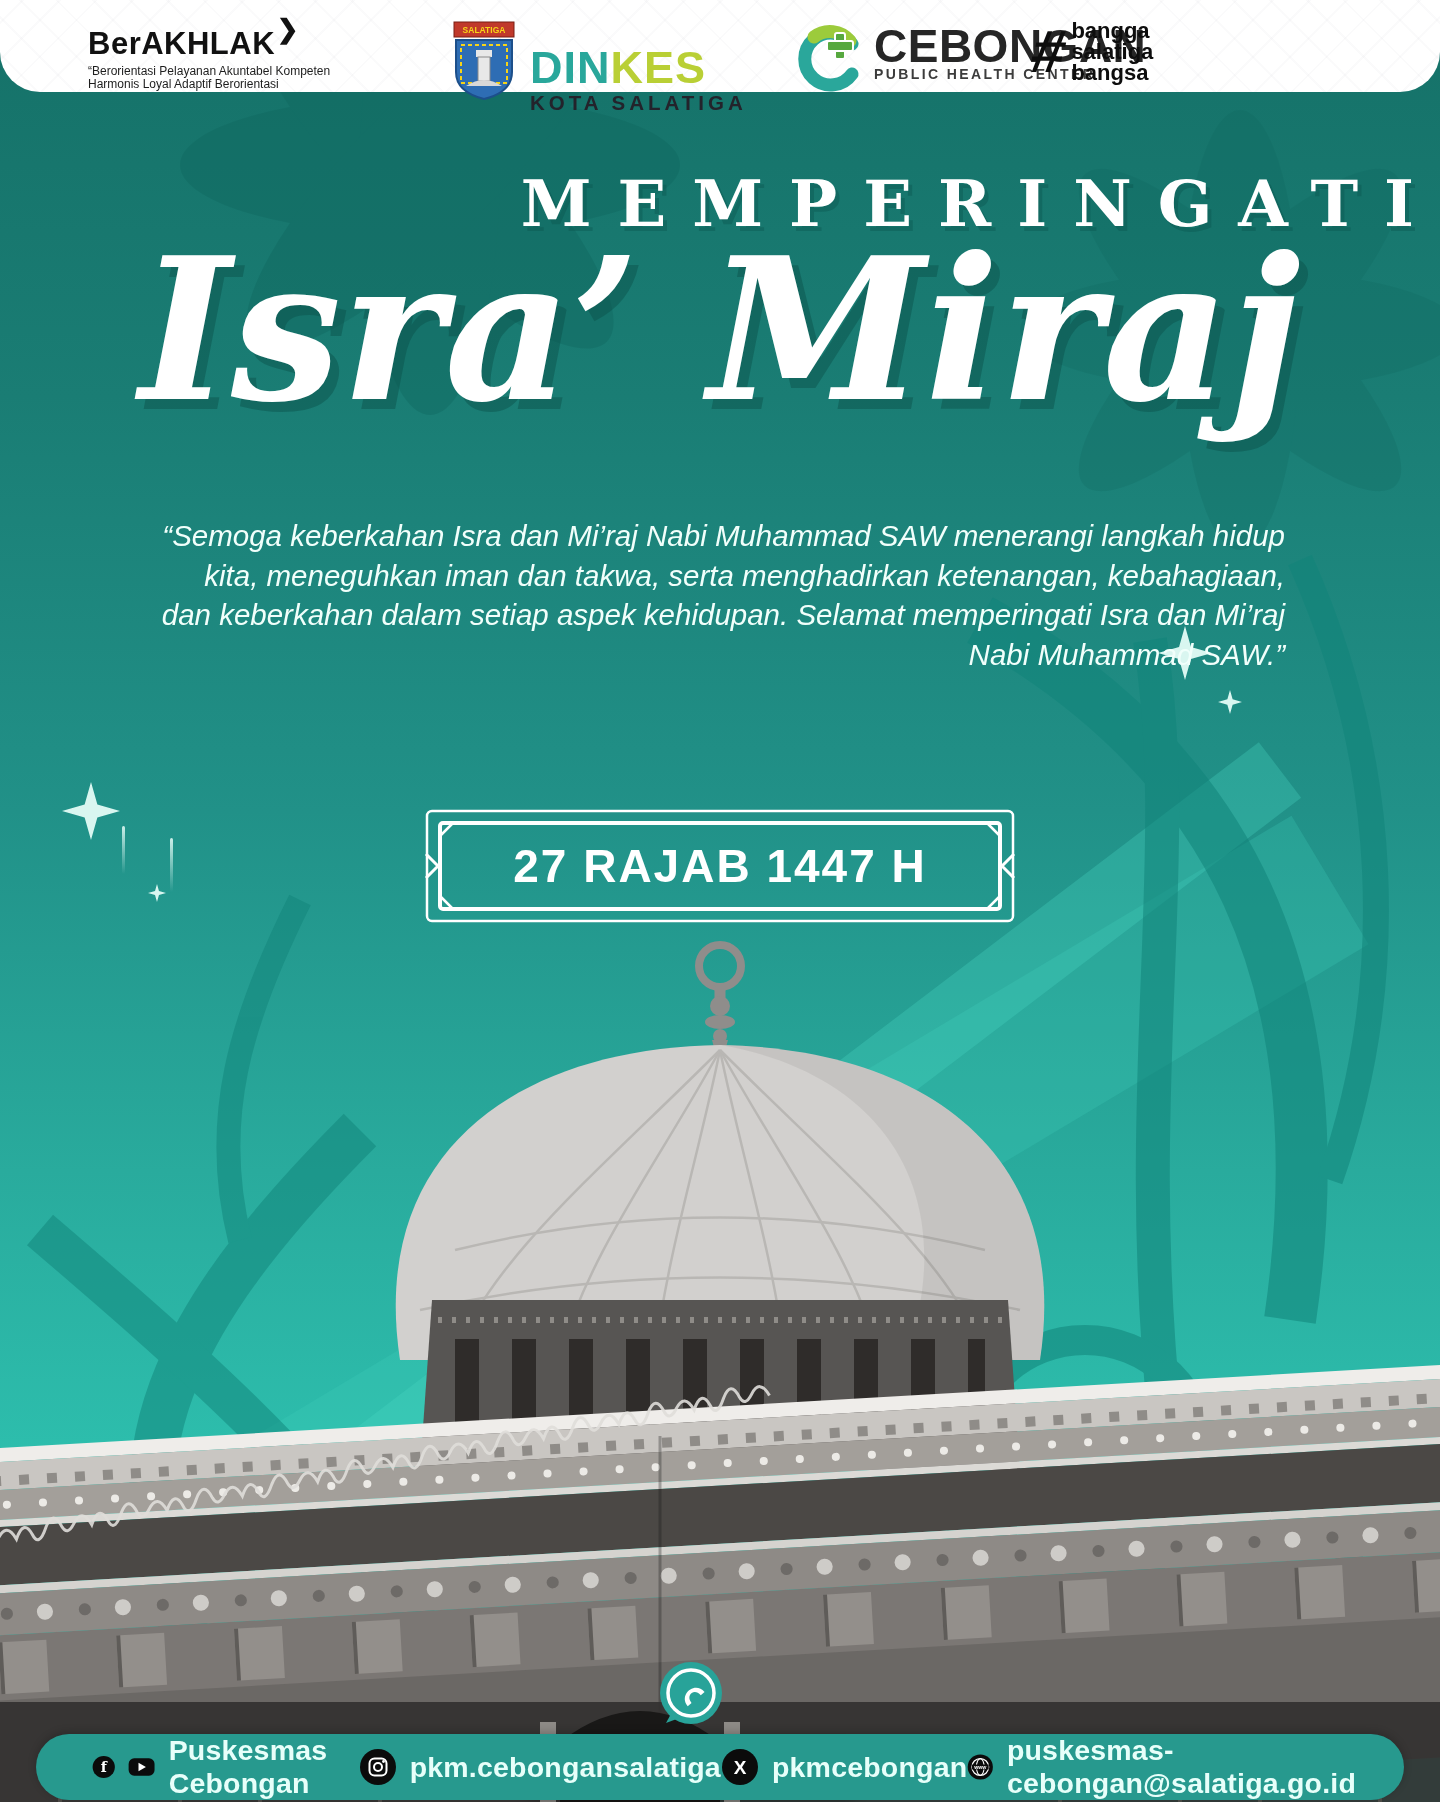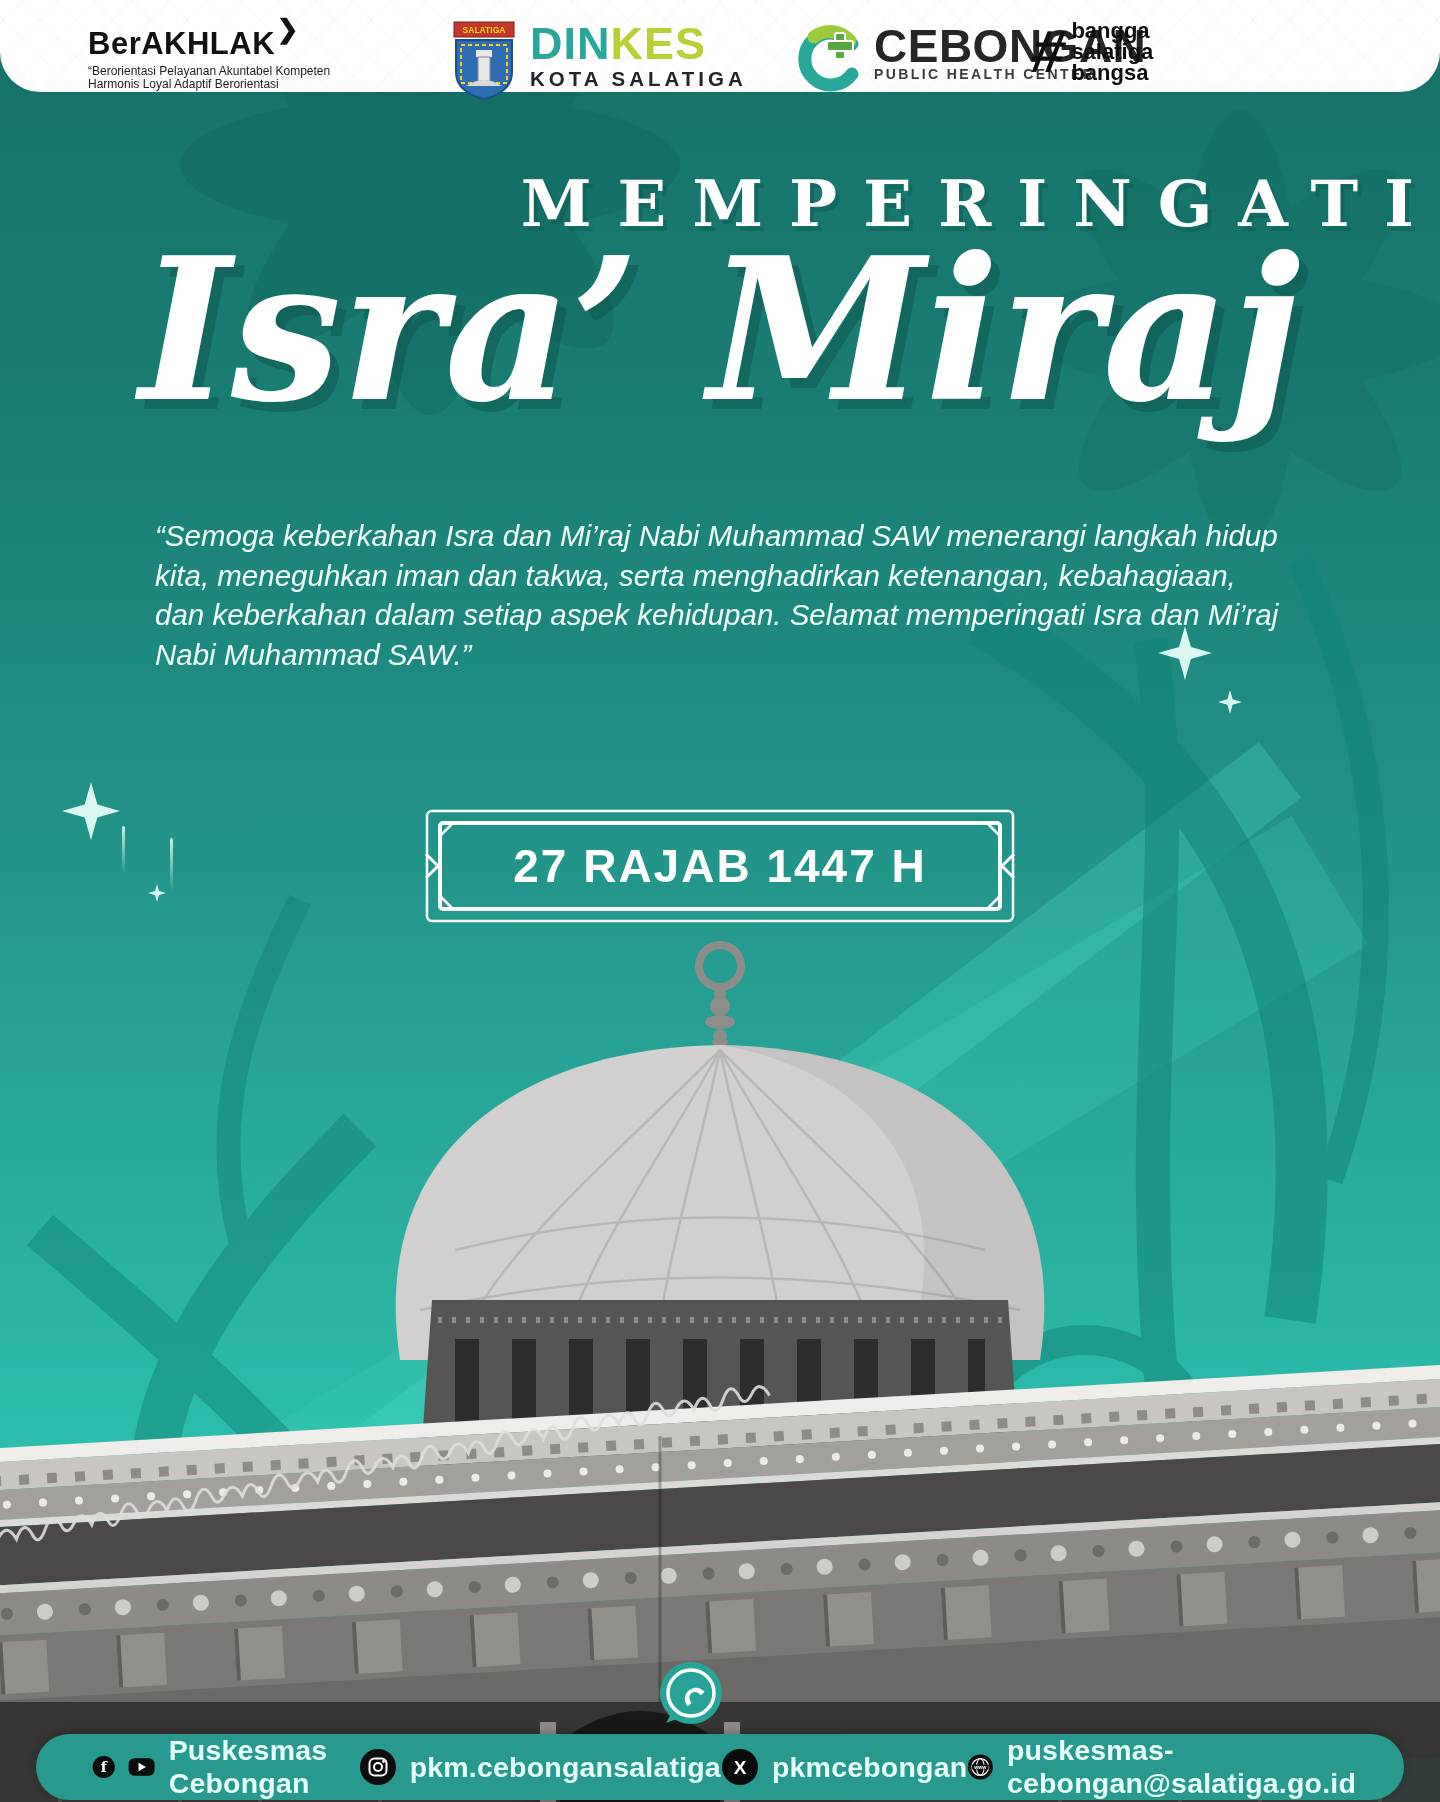--- a/index.html
+++ b/index.html
@@ -12,38 +12,38 @@
   
   .hdr{position:absolute;top:0;left:0;right:0;height:92px;background:
     repeating-linear-gradient(45deg,rgba(150,150,165,.045) 0 2px,transparent 2px 26px),
     repeating-linear-gradient(-45deg,rgba(150,150,165,.045) 0 2px,transparent 2px 26px),#ffffff;
     border-radius:0 0 40px 40px;}
   .berakhlak{left:88px;top:26px;}
   .berakhlak .t{font-size:31px;font-weight:800;color:#111;letter-spacing:.5px;position:relative;display:inline-block;}
   .berakhlak .arrow{position:absolute;top:-12px;right:-24px;font-size:26px;font-weight:900;color:#111;}
   .berakhlak .tag{font-size:12px;line-height:13px;color:#1d1d1d;margin-top:3px;font-weight:500;}
   .dinkes{left:530px;top:22px;}
-  .dinkes .t{font-size:45px;font-weight:800;line-height:44px;letter-spacing:1px;}
+  .dinkes .t{font-size:45px;font-weight:800;line-height:44px;letter-spacing:1px;margin-top:24px;}
   .dinkes .p1{color:#29a79b;} .dinkes .p2{color:#b9cf35;}
   .dinkes .s{font-size:20.5px;font-weight:800;letter-spacing:4px;color:#23232b;margin-top:1px;}
   .cebtxt{left:874px;top:28px;}
   .cebtxt .t{font-size:46px;font-weight:700;color:#262626;letter-spacing:.5px;line-height:36px;}
   .cebtxt .s{font-size:14px;font-weight:600;letter-spacing:2.4px;color:#3c3c3c;margin-top:2px;}
   .bangga{left:1032px;top:20px;display:flex;align-items:center;}
   .bangga .hash{font-size:60px;font-weight:900;color:#0d0d0d;transform:skewX(-10deg);line-height:60px;}
   .bangga .lines{margin-left:6px;font-size:22px;font-weight:800;color:#0d0d0d;line-height:21px;}
 
   
   .kicker{top:166px;left:0;right:0;text-align:right;color:#ffffff;
     font-family:"DejaVu Serif",serif;font-size:64px;letter-spacing:26px;font-weight:700;
     text-shadow:4px 5px 0 rgba(10,80,74,.35);}
   .title{top:218px;left:0;right:0;text-align:center;color:#ffffff;
     font-family:"DejaVu Serif",serif;font-style:italic;font-weight:bold;font-size:196px;line-height:1.15;
     text-shadow:9px 10px 0 rgba(10,80,74,.45);}
-  .quote{top:516px;left:50%;transform:translateX(-50%);width:1130px;text-align:left;
+  .quote{top:516px;left:50%;transform:translateX(-50%);width:1130px;text-align:right;
     color:#f1fffb;font-size:29.5px;line-height:1.34;font-style:italic;font-weight:500;}
 
   
   .plaque{top:808px;left:50%;transform:translateX(-50%);width:592px;height:116px;}
   .plaque .label{position:absolute;inset:0;display:flex;align-items:center;justify-content:center;
     color:#fff;font-size:46px;font-weight:800;letter-spacing:2px;}
 
   
   .spark{position:absolute;background:#d9f6f0;
     clip-path:polygon(50% 0,61% 39%,100% 50%,61% 61%,50% 100%,39% 61%,0 50%,39% 39%);}

